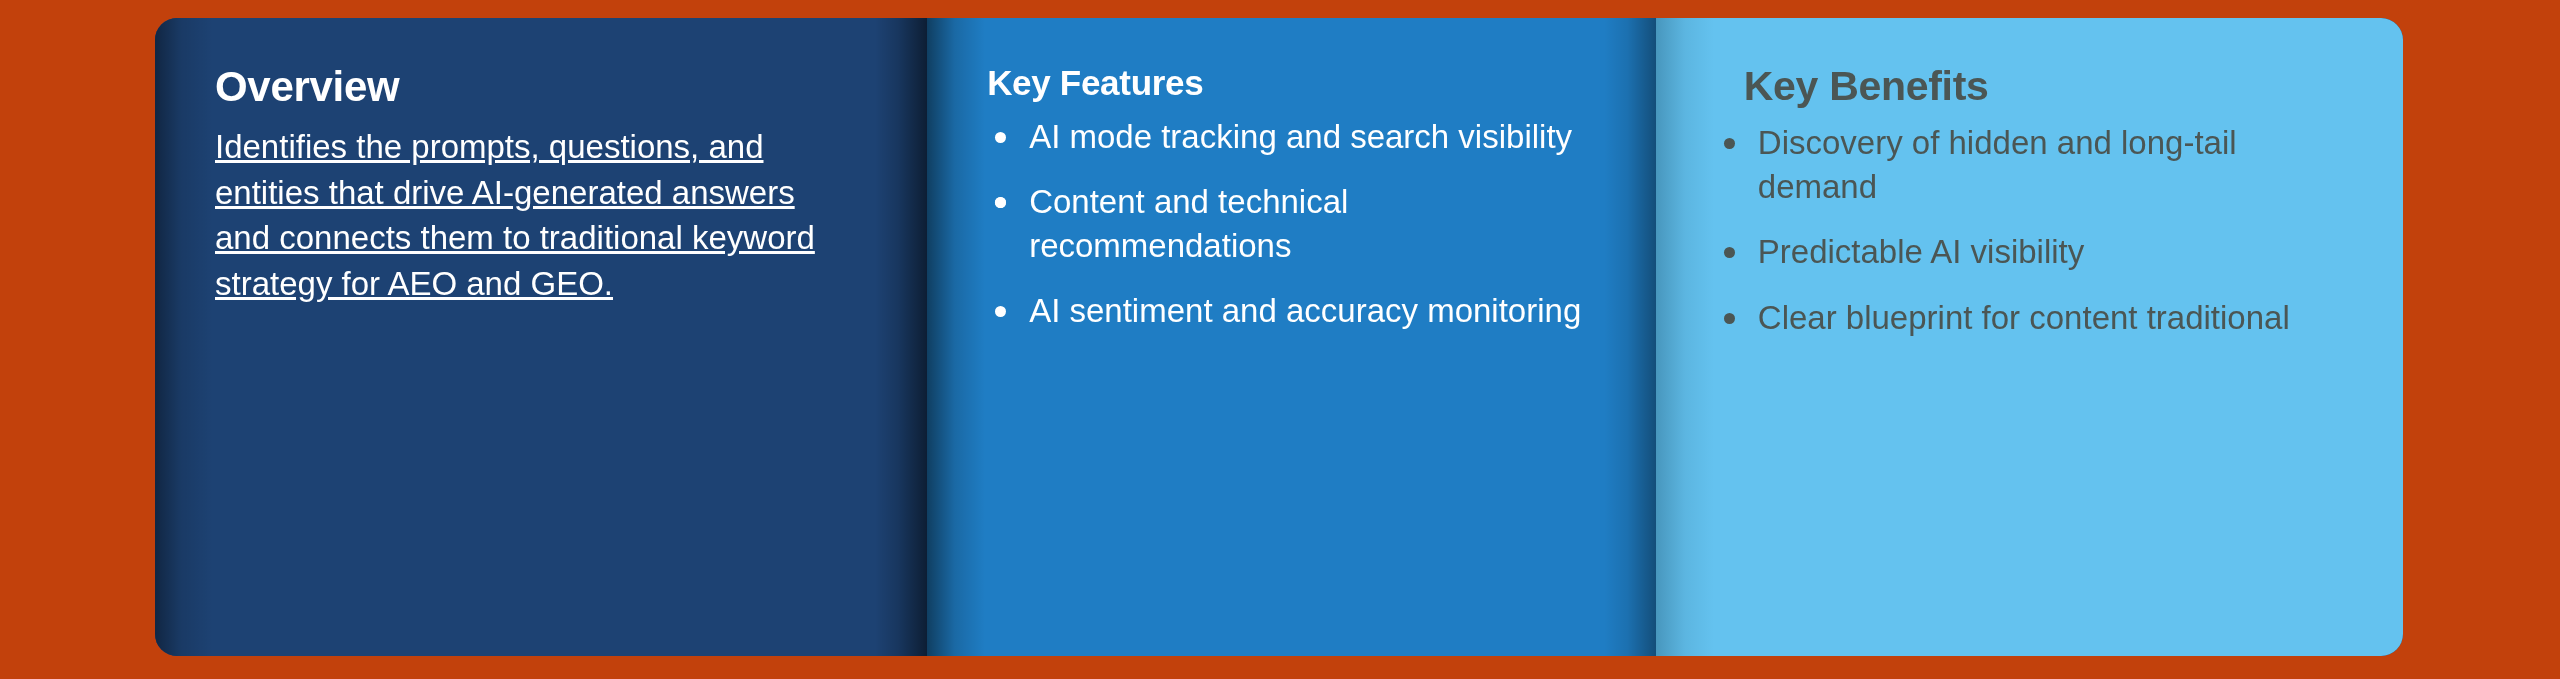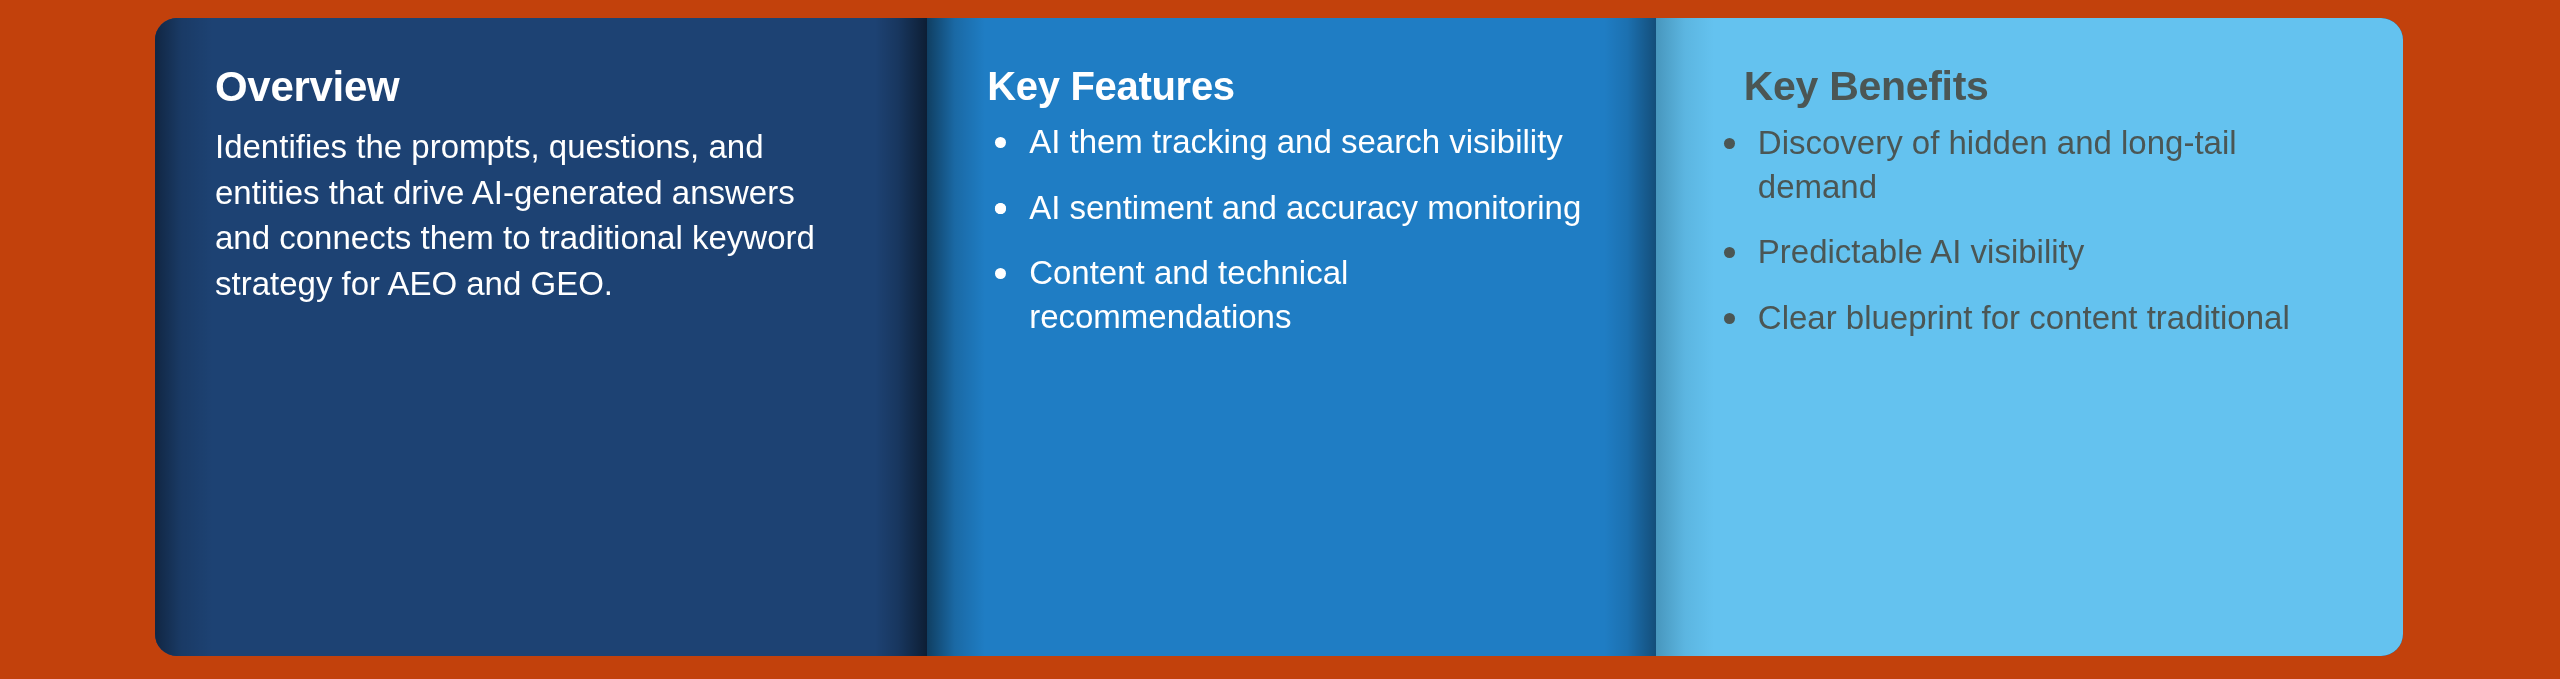--- a/index.html
+++ b/index.html
@@ -110,28 +110,29 @@
   }
 
   .panel-title {
     font-size: 41px;
     font-weight: bold;
     letter-spacing: -0.3px;
     margin: 0 0 16px 0;
     line-height: 1.1;
   }
   .panel-overview .panel-title { font-size: 42px; margin-bottom: 14px; }
-  .panel-features .panel-title { font-size: 40px; margin-bottom: 12px; }
+  .panel-features .panel-title { font-size: 35px; margin-bottom: 12px; }
   .panel-benefits .panel-title { font-size: 41px; margin-bottom: 12px; color: #4b5654; margin-left: 28px; }
 
   .panel-body {
     font-size: 33px;
     line-height: 1.38;
     margin: 0;
     max-width: 640px;
+    text-decoration: underline;
   }
 
   .bullet-list {
     list-style: none;
     margin: 0;
     padding: 0;
   }
   .bullet-item {
     position: relative;
     padding-left: 42px;
@@ -166,32 +167,32 @@
         <p class="panel-body">Identifies the prompts, questions, and entities that drive AI-generated answers and connects them to traditional keyword strategy for AEO and GEO.</p>
       </div>
     </section>
 
     <section class="panel panel-features">
       <div class="panel-inner">
         <h2 class="panel-title">Key Features</h2>
         <ul class="bullet-list">
           <li class="bullet-item">
             <span class="bullet-dot"></span>
-            <span>AI them tracking and search visibility</span>
-          </li>
-          <li class="bullet-item">
-            <span class="bullet-dot"></span>
+            <span>AI mode tracking and search visibility</span>
+          </li>
+          <li class="bullet-item">
+            <span class="bullet-dot"></span>
+          </li>
+          <li class="bullet-item">
+            <span class="bullet-dot"></span>
+            <span>Content and technical recommendations</span>
           </li>
           <li class="bullet-item">
             <span class="bullet-dot"></span>
             <span>AI sentiment and accuracy monitoring</span>
-          </li>
-          <li class="bullet-item">
-            <span class="bullet-dot"></span>
-            <span>Content and technical recommendations</span>
           </li>
         </ul>
       </div>
     </section>
 
     <section class="panel panel-benefits">
       <div class="panel-inner">
         <h2 class="panel-title">Key Benefits</h2>
         <ul class="bullet-list">
           <li class="bullet-item">

